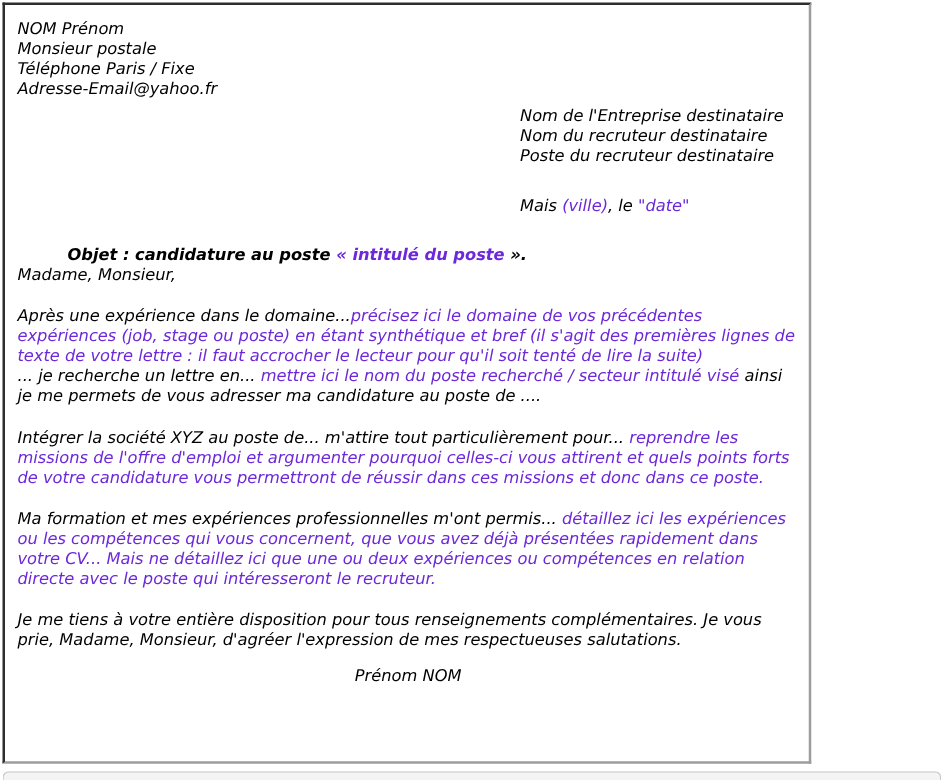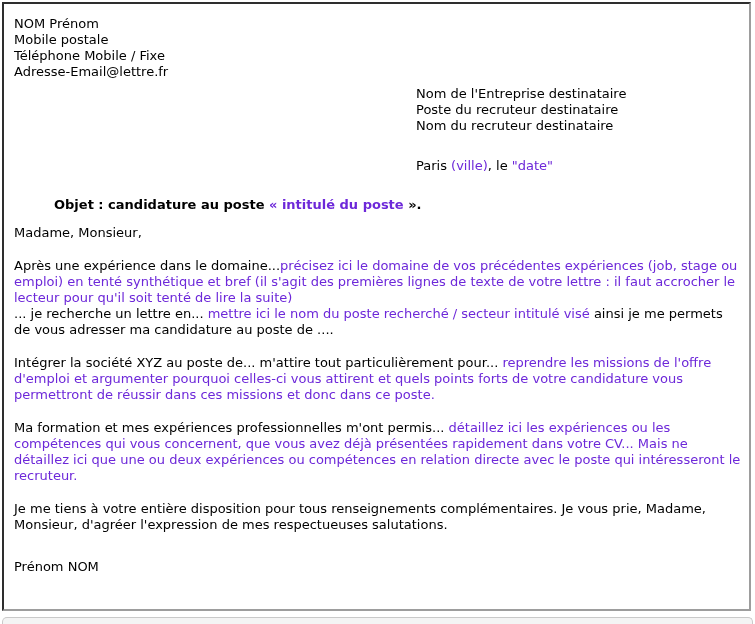--- a/index.html
+++ b/index.html
@@ -9,79 +9,80 @@
   }
   body {
     width: 755px;
     height: 624px;
     overflow: hidden;
     font-family: "DejaVu Sans", "Liberation Sans", sans-serif;
   }
   .doc {
     box-sizing: border-box;
     margin: 2px 2px 0 2px;
-    width: 749px;
+    width: 647px;
     height: 609px;
     background: #ffffff;
     border: 2px solid;
     border-color: #2e2e2e #9d9d9d #9d9d9d #2e2e2e;
     padding: 12px 8px 0 10px;
     font-size: 13px;
     line-height: 16px;
     color: #000000;
+    font-style: italic;
   }
   .muted { color: #6d28d9; }
   .block { margin: 0; }
   .recipient { margin: 6px 0 16px 402px; }
   .dateline { margin: 24px 0 0 402px; }
   .subject { margin-top: 23px; font-weight: bold; margin-left: 40px; }
-  .salutation { margin-top: 12px; }
+  .salutation { margin-top: 0; }
   .para { margin-top: 17px; }
-  .signature { margin-top: 26px; text-align: left; }
+  .signature { margin-top: 13px; text-align: center; }
   .next-edge {
     box-sizing: border-box;
     margin: 6px 2px 0 2px;
     width: 751px;
     height: 7px;
     background: #f4f4f4;
     border: 1px solid #c9c9c9;
     border-bottom: none;
     border-radius: 5px 5px 0 0;
   }
 </style>
 </head>
 <body>
 
 <div class="doc">
 
   <div class="block sender">
     <div>NOM Prénom</div>
-    <div>Mobile postale</div>
-    <div>Téléphone Mobile / Fixe</div>
-    <div>Adresse-Email@lettre.fr</div>
+    <div>Monsieur postale</div>
+    <div>Téléphone Paris / Fixe</div>
+    <div>Adresse-Email@yahoo.fr</div>
   </div>
 
   <div class="block recipient">
     <div>Nom de l'Entreprise destinataire</div>
+    <div>Nom du recruteur destinataire</div>
     <div>Poste du recruteur destinataire</div>
-    <div>Nom du recruteur destinataire</div>
   </div>
 
   <div class="block dateline">
-    <span>Paris </span><span class="muted">(ville)</span><span>, le </span><span class="muted">"date"</span>
+    <span>Mais </span><span class="muted">(ville)</span><span>, le </span><span class="muted">"date"</span>
   </div>
 
   <div class="block subject">
     <span>Objet : candidature au poste </span><span class="muted">« intitulé du poste</span><span> ».</span>
   </div>
 
   <div class="block salutation">Madame, Monsieur,</div>
 
   <div class="block para">
-    <span>Après une expérience dans le domaine...</span><span class="muted">précisez ici le domaine de vos précédentes expériences (job, stage ou emploi) en tenté synthétique et bref (il s'agit des premières lignes de texte de votre lettre : il faut accrocher le lecteur pour qu'il soit tenté de lire la suite)</span><br>
+    <span>Après une expérience dans le domaine...</span><span class="muted">précisez ici le domaine de vos précédentes expériences (job, stage ou poste) en étant synthétique et bref (il s'agit des premières lignes de texte de votre lettre : il faut accrocher le lecteur pour qu'il soit tenté de lire la suite)</span><br>
     <span>... je recherche un lettre en... </span><span class="muted">mettre ici le nom du poste recherché / secteur intitulé visé </span><span>ainsi je me permets de vous adresser ma candidature au poste de ....</span>
   </div>
 
   <div class="block para">
     <span>Intégrer la société XYZ au poste de... m'attire tout particulièrement pour... </span><span class="muted">reprendre les missions de l'offre d'emploi et argumenter pourquoi celles-ci vous attirent et quels points forts de votre candidature vous permettront de réussir dans ces missions et donc dans ce poste.</span>
   </div>
 
   <div class="block para">
     <span>Ma formation et mes expériences professionnelles m'ont permis... </span><span class="muted">détaillez ici les expériences ou les compétences qui vous concernent, que vous avez déjà présentées rapidement dans votre CV... Mais ne détaillez ici que une ou deux expériences ou compétences en relation directe avec le poste qui intéresseront le recruteur.</span>
   </div>

